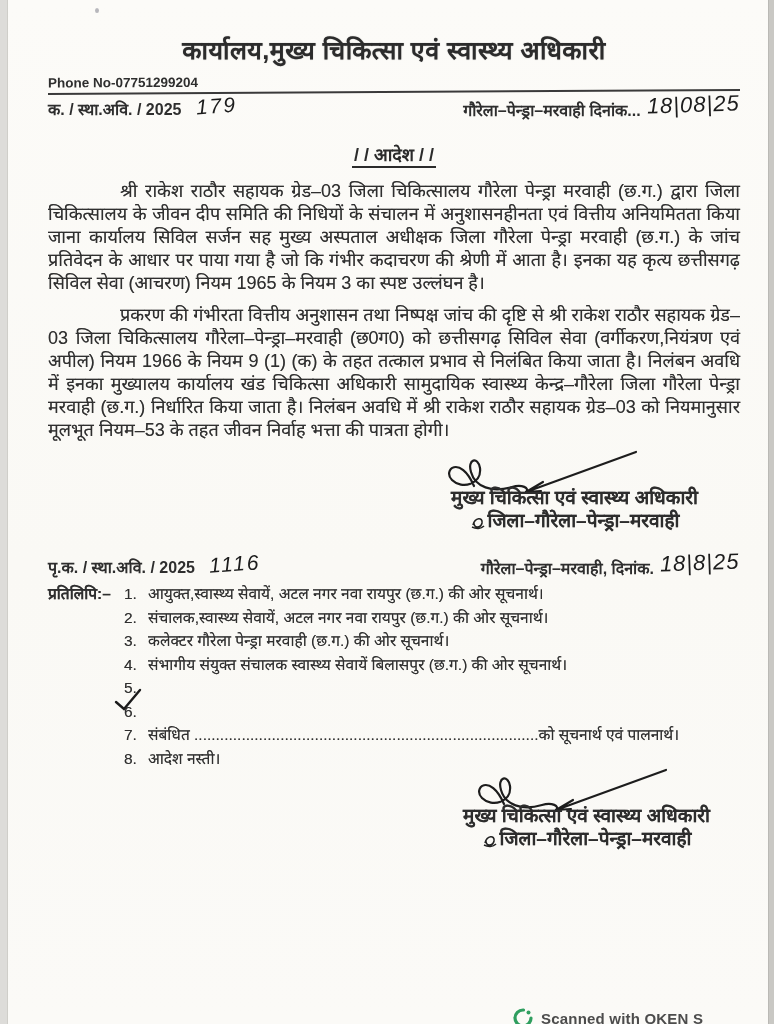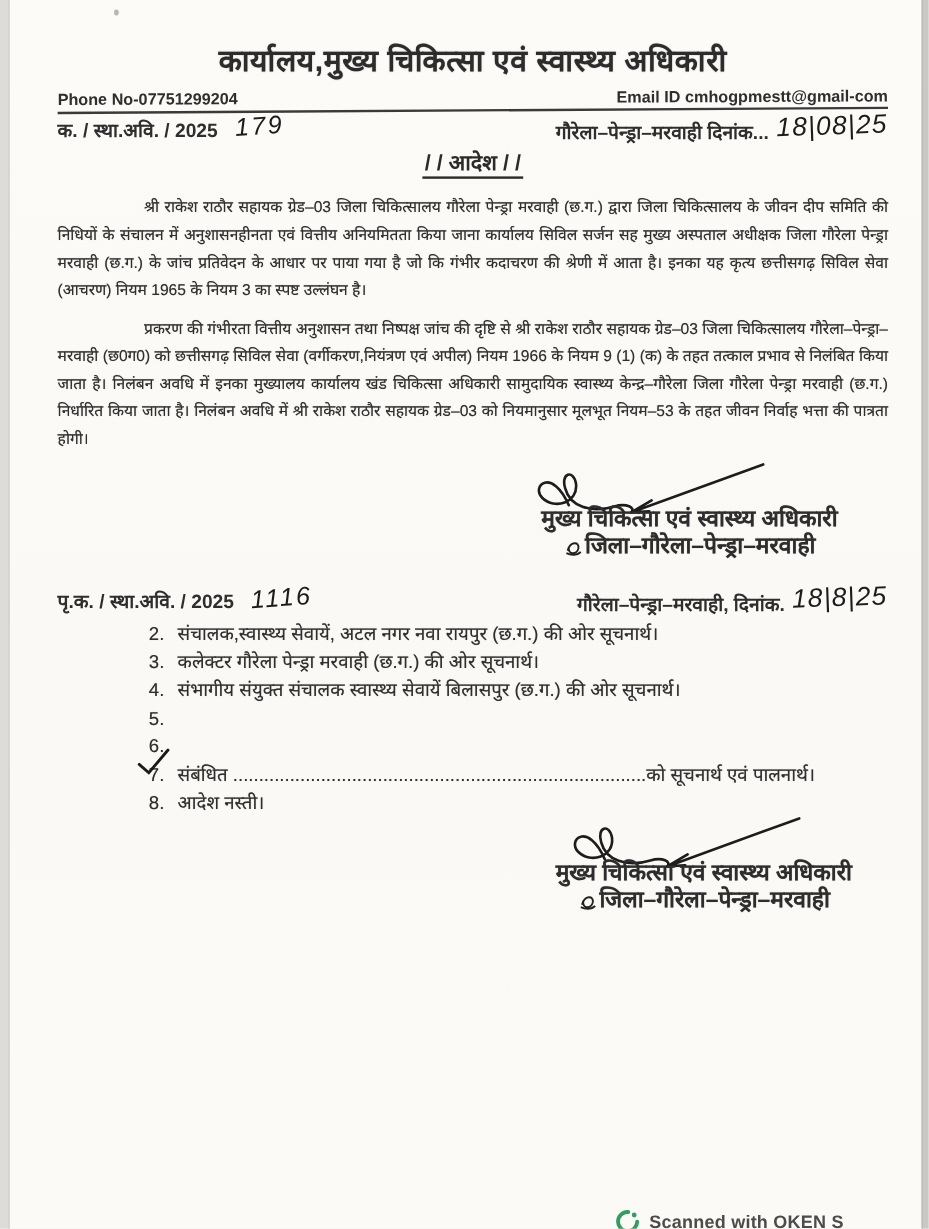--- a/index.html
+++ b/index.html
@@ -22,24 +22,24 @@
   .title2{margin-top:3px;text-align:center;font-size:23px;font-weight:bold;color:#2c2c2c;text-shadow:0 0 1px rgba(40,40,40,.45);}
 
   .contact-row{display:flex;justify-content:space-between;align-items:flex-end;margin-top:8px;font-size:13.5px;color:#2e2e2e;font-weight:600;transform:rotate(-.25deg);}
   .header-rule{height:0;border-bottom:2px solid #3a3a3a;margin-top:2px;transform:rotate(-.35deg);}
 
   .ref-row{display:flex;justify-content:space-between;align-items:flex-start;margin-top:3px;font-size:16px;font-weight:700;color:#2e2e2e;}
   .hw{font-style:italic;font-weight:400;color:#1c1c1c;display:inline-block;}
   .hw-ref{font-size:21px;transform:rotate(-4deg) translateY(-2px);margin-left:10px;letter-spacing:2px;}
   .hw-date{font-size:22px;transform:rotate(-2deg) translateY(-4px);margin-left:2px;letter-spacing:1px;}
 
-  .order-heading{text-align:center;margin-top:1px;font-size:18px;font-weight:700;color:#2b2b2b;}
+  .order-heading{text-align:center;margin-top:20px;font-size:18px;font-weight:700;color:#2b2b2b;}
   .order-heading span{border-bottom:2px solid #2b2b2b;padding:0 2px 1px;}
 
-  .para{margin-top:14px;font-size:13px;line-height:23px;text-align:justify;text-indent:72px;color:#2f2f2f;text-shadow:0 0 .6px rgba(45,45,45,.5);}
+  .para{margin-top:14px;font-size:18px;line-height:23px;text-align:justify;text-indent:72px;color:#2f2f2f;text-shadow:0 0 .6px rgba(45,45,45,.5);}
   .para2{margin-top:9px;}
 
   .approval{margin-top:18px;font-size:16.5px;font-weight:700;color:#2d2d2d;}
   .approval span{border-bottom:2px solid #2d2d2d;padding-bottom:1px;}
 
   .sig-area{position:relative;height:110px;}
   .sig-svg{position:absolute;}
   .sig1-svg{right:100px;top:4px;}
   .sig-text{position:absolute;text-align:center;font-size:19px;font-weight:700;color:#2d2d2d;line-height:23px;text-shadow:0 0 .6px rgba(45,45,45,.5);}
   .sig1-text{right:42px;top:44px;}
@@ -68,21 +68,20 @@
   <div class="edge-left"></div>
   <div class="edge-right"></div>
   <div class="artifact-dot"></div>
 
   <div class="content">
 
     <div class="title1">कार्यालय,मुख्य चिकित्सा एवं स्वास्थ्य अधिकारी</div>
 
     <div class="contact-row">
       <span>Phone No-07751299204</span>
-      <span>Email ID cmhogpmestt@gmail-com</span>
     </div>
     <div class="header-rule"></div>
 
     <div class="ref-row">
       <span>
         <span>क. / स्था.अवि. / 2025</span>
         <span class="hw hw-ref">179</span>
       </span>
       <span>
         <span>गौरेला–पेन्ड्रा–मरवाही दिनांक...</span>
@@ -121,20 +120,25 @@
       <span>
         <span>गौरेला–पेन्ड्रा–मरवाही, दिनांक.</span>
         <span class="hw hw-date">18|8|25</span>
       </span>
     </div>
 
     <div class="copies">
       <svg class="tick" width="28" height="24" viewBox="0 0 28 24">
         <path d="M2,14 L10,21 L26,2" fill="none" stroke="#1b1b1b" stroke-width="2.4" stroke-linecap="round"></path>
       </svg>
+      <div class="copy-row">
+        <span class="copy-lead">प्रतिलिपि:–</span>
+        <span class="copy-num">1.</span>
+        <span class="copy-text">आयुक्त,स्वास्थ्य सेवायें, अटल नगर नवा रायपुर (छ.ग.) की ओर सूचनार्थ।</span>
+      </div>
       <div class="copy-row">
         <span class="copy-lead"></span>
         <span class="copy-num">2.</span>
         <span class="copy-text">संचालक,स्वास्थ्य सेवायें, अटल नगर नवा रायपुर (छ.ग.) की ओर सूचनार्थ।</span>
       </div>
       <div class="copy-row">
         <span class="copy-lead"></span>
         <span class="copy-num">3.</span>
         <span class="copy-text">कलेक्टर गौरेला पेन्ड्रा मरवाही (छ.ग.) की ओर सूचनार्थ।</span>
       </div>

